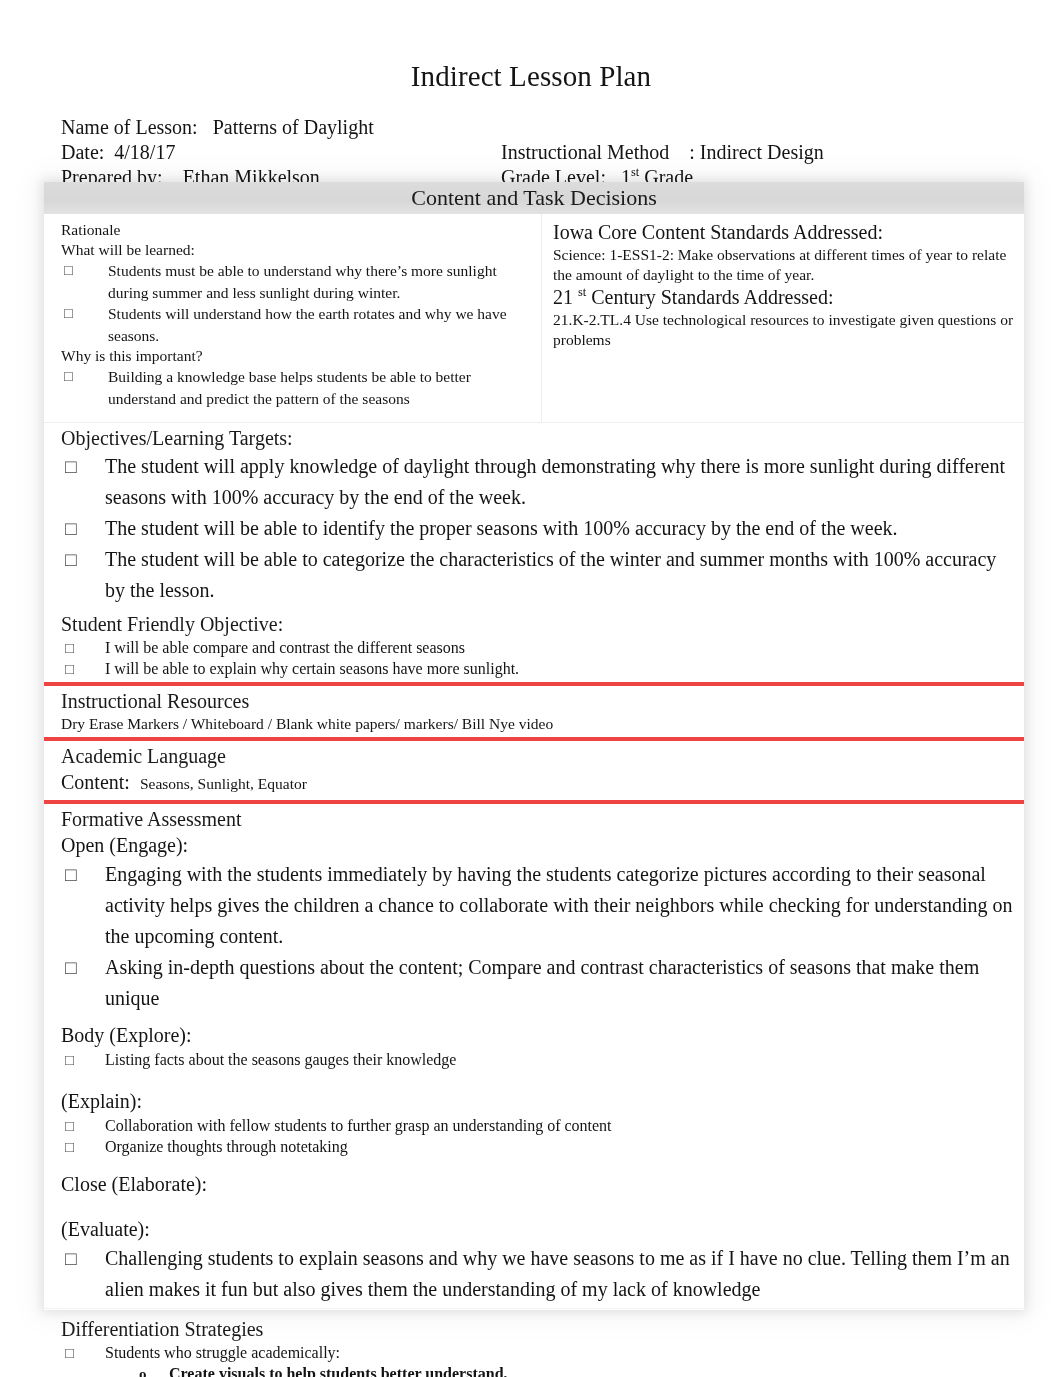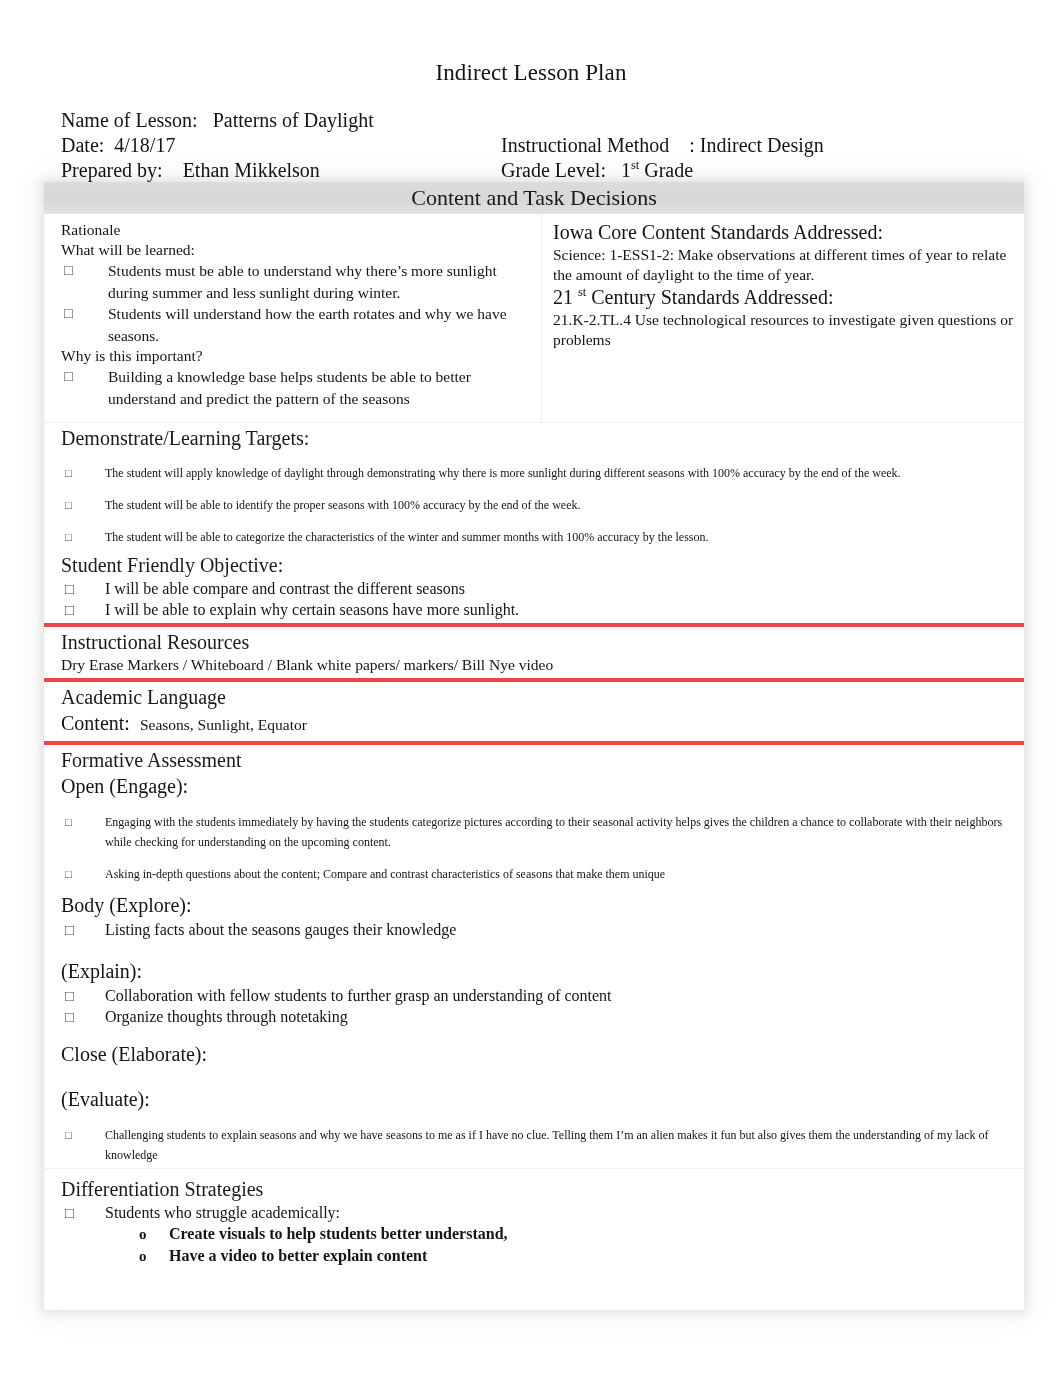--- a/index.html
+++ b/index.html
@@ -13,21 +13,21 @@
     height: 1377px;
     position: relative;
     font-family: "Liberation Serif", "DejaVu Serif", serif;
     color: #141414;
     overflow: hidden;
   }
 
   
   .doc-title {
     text-align: center;
-    font-size: 23px;
+    font-size: 29px;
     line-height: 1.15;
     padding-top: 60px;
     letter-spacing: 0.1px;
   }
 
   
   .meta {
     margin: 22px 0 0 61px;
     width: 940px;
     font-size: 20px;
@@ -137,24 +137,23 @@
     font-size: 20px;
     line-height: 26px;
     color: #1a1a1a;
   }
   .h-sub {
     font-size: 20px;
     line-height: 27px;
   }
 
   ul.tofu.wide > li {
-    font-size: 12px;
-    line-height: 20px;
+    font-size: 20px;
+    line-height: 31px;
     padding-left: 44px;
-    margin-top: 12px;
   }
   ul.tofu.wide > li::before { left: 4px; }
 
   ul.tofu.tight > li {
     font-size: 16px;
     line-height: 21px;
     padding-left: 44px;
   }
   ul.tofu.tight > li::before { left: 4px; }
 
@@ -227,21 +226,21 @@
     <div class="tbl-cell-right">
       <div class="big-head">Iowa Core Content Standards Addressed:</div>
       <div class="body-sm">Science: 1-ESS1-2: Make observations at different times of year to relate the amount of daylight to the time of year.</div>
       <div class="big-head"><span>21</span> <span class="sup">st</span> <span>Century Standards Addressed:</span></div>
       <div class="body-sm">21.K-2.TL.4 Use technological resources to investigate given questions or problems</div>
     </div>
 
   </div>
 
   <div class="section noline">
-    <div class="h-major">Demonstrate/Learning Targets:</div>
+    <div class="h-major">Objectives/Learning Targets:</div>
     <ul class="tofu wide">
       <li>The student will apply knowledge of daylight through demonstrating why there is more sunlight during different seasons with 100% accuracy by the end of the week.</li>
       <li>The student will be able to identify the proper seasons with 100% accuracy by the end of the week.</li>
       <li>The student will be able to categorize the characteristics of the winter and summer months with 100% accuracy by the lesson.</li>
     </ul>
   </div>
 
   <div class="section">
     <div class="h-major">Student Friendly Objective:</div>
     <ul class="tofu tight">

